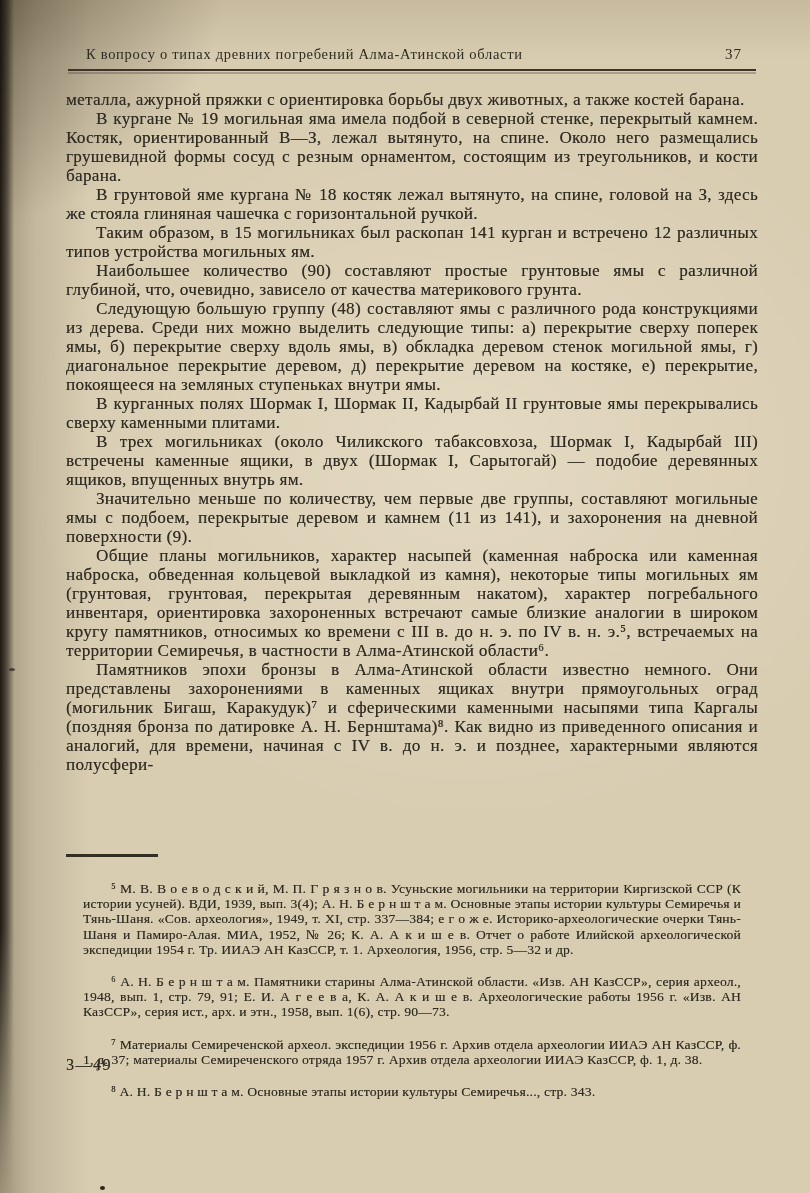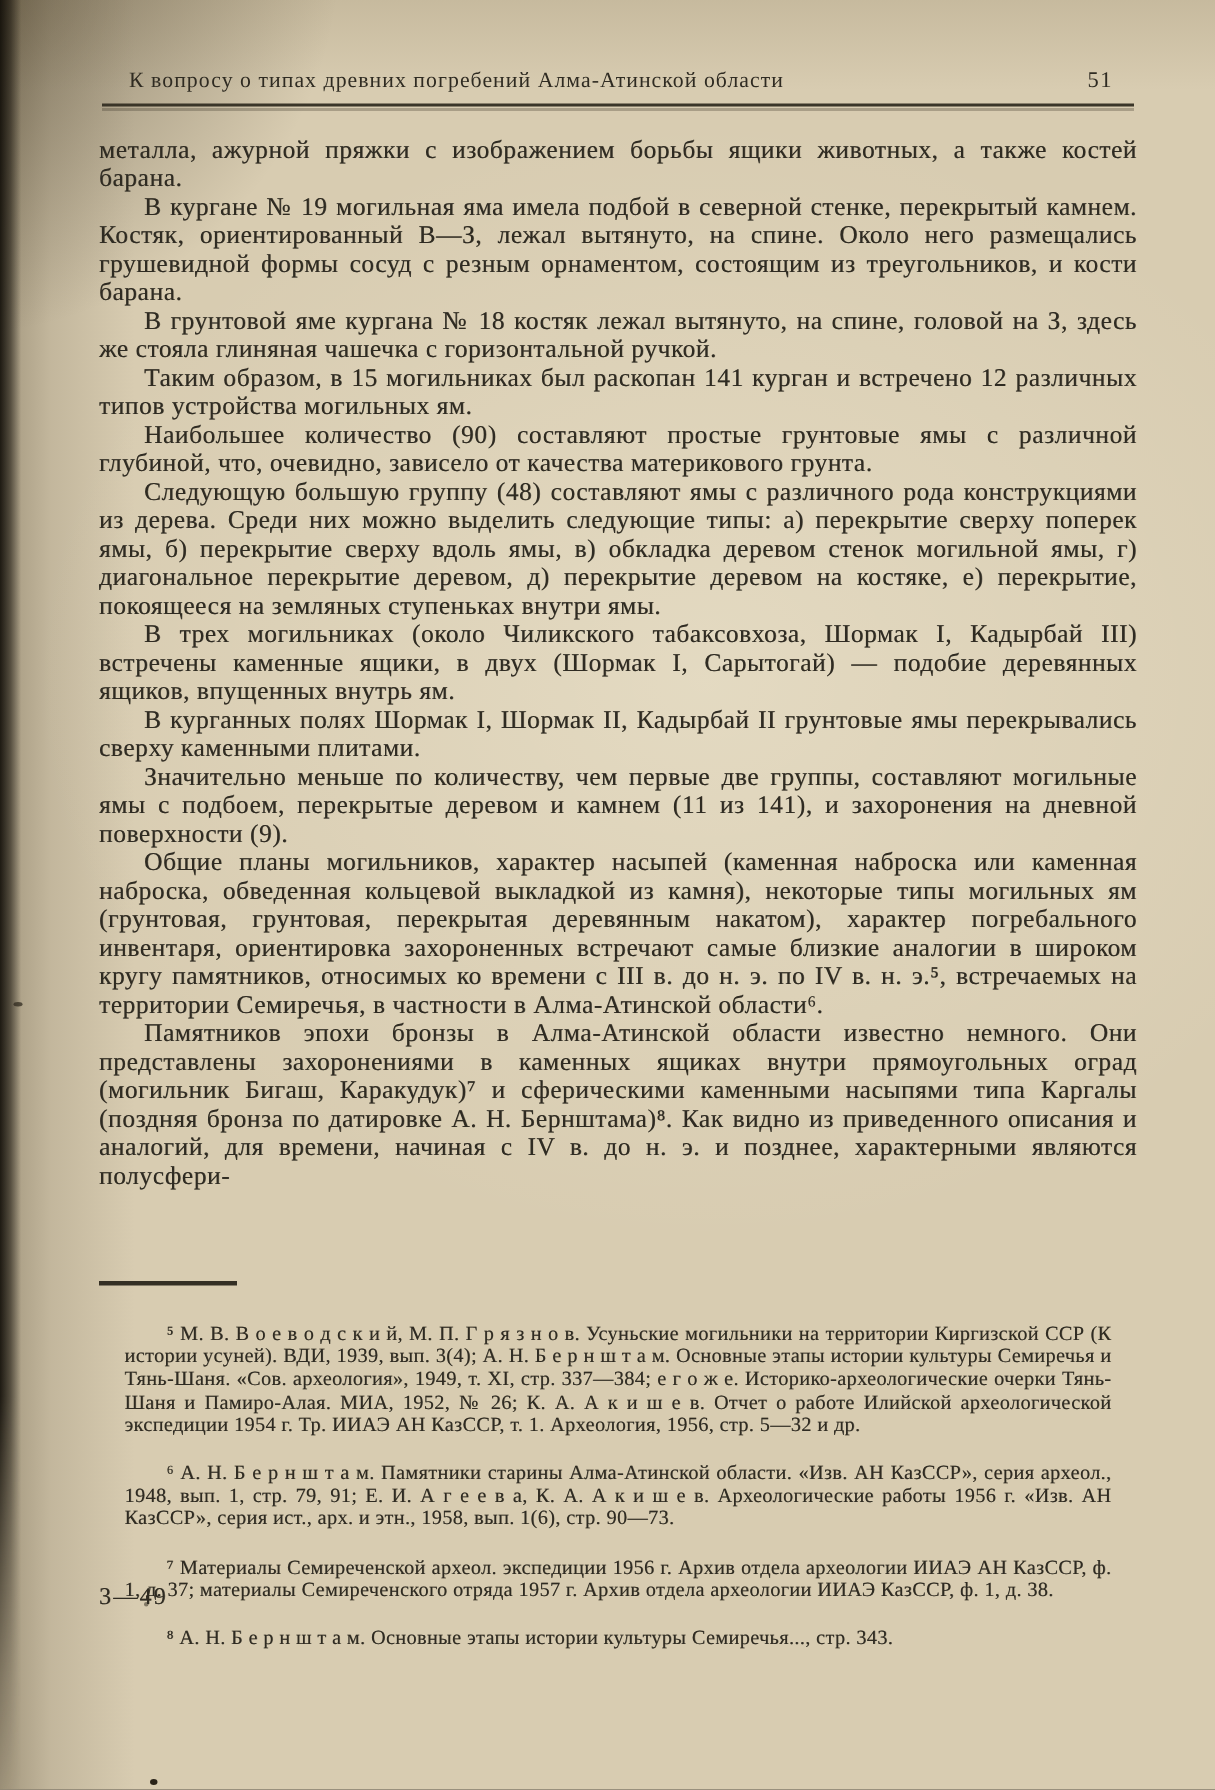--- a/index.html
+++ b/index.html
@@ -102,33 +102,33 @@
 
 <div class="page">
 
   <div class="edge-strip"></div>
   <div class="speck s1"></div>
   <div class="speck s2"></div>
   <div class="speck s3"></div>
 
   <div class="running-head">
     <span class="title">К вопросу о типах древних погребений Алма-Атинской области</span>
-    <span class="pagenum">51</span>
+    <span class="pagenum">37</span>
   </div>
   <div class="head-rule"></div>
 
   <div class="body-text">
-    <p class="para no-indent">металла, ажурной пряжки с изображением борьбы ящики животных, а также костей барана.</p>
+    <p class="para no-indent">металла, ажурной пряжки с ориентировка борьбы двух животных, а также костей барана.</p>
     <p class="para">В кургане № 19 могильная яма имела подбой в северной стенке, перекрытый камнем. Костяк, ориентированный В—З, лежал вытянуто, на спине. Около него размещались грушевидной формы сосуд с резным орнаментом, состоящим из треугольников, и кости барана.</p>
     <p class="para">В грунтовой яме кургана № 18 костяк лежал вытянуто, на спине, головой на З, здесь же стояла глиняная чашечка с горизонтальной ручкой.</p>
     <p class="para">Таким образом, в 15 могильниках был раскопан 141 курган и встречено 12 различных типов устройства могильных ям.</p>
     <p class="para">Наибольшее количество (90) составляют простые грунтовые ямы с различной глубиной, что, очевидно, зависело от качества материкового грунта.</p>
     <p class="para">Следующую большую группу (48) составляют ямы с различного рода конструкциями из дерева. Среди них можно выделить следующие типы: а) перекрытие сверху поперек ямы, б) перекрытие сверху вдоль ямы, в) обкладка деревом стенок могильной ямы, г) диагональное перекрытие деревом, д) перекрытие деревом на костяке, е) перекрытие, покоящееся на земляных ступеньках внутри ямы.</p>
+    <p class="para">В курганных полях Шормак I, Шормак II, Кадырбай II грунтовые ямы перекрывались сверху каменными плитами.</p>
     <p class="para">В трех могильниках (около Чиликского табаксовхоза, Шормак I, Кадырбай III) встречены каменные ящики, в двух (Шормак I, Сарытогай) — подобие деревянных ящиков, впущенных внутрь ям.</p>
-    <p class="para">В курганных полях Шормак I, Шормак II, Кадырбай II грунтовые ямы перекрывались сверху каменными плитами.</p>
     <p class="para">Значительно меньше по количеству, чем первые две группы, составляют могильные ямы с подбоем, перекрытые деревом и камнем (11 из 141), и захоронения на дневной поверхности (9).</p>
     <p class="para">Общие планы могильников, характер насыпей (каменная наброска или каменная наброска, обведенная кольцевой выкладкой из камня), некоторые типы могильных ям (грунтовая, грунтовая, перекрытая деревянным накатом), характер погребального инвентаря, ориентировка захороненных встречают самые близкие аналогии в широком кругу памятников, относимых ко времени с III в. до н. э. по IV в. н. э.⁵, встречаемых на территории Семиречья, в частности в Алма-Атинской области⁶.</p>
     <p class="para">Памятников эпохи бронзы в Алма-Атинской области известно немного. Они представлены захоронениями в каменных ящиках внутри прямоугольных оград (могильник Бигаш, Каракудук)⁷ и сферическими каменными насыпями типа Каргалы (поздняя бронза по датировке А. Н. Бернштама)⁸. Как видно из приведенного описания и аналогий, для времени, начиная с IV в. до н. э. и позднее, характерными являются полусфери-</p>
   </div>
 
   <div class="fn-rule"></div>
 
   <div class="footnotes">
     <p class="fn">⁵ М. В. В о е в о д с к и й, М. П. Г р я з н о в. Усуньские могильники на территории Киргизской ССР (К истории усуней). ВДИ, 1939, вып. 3(4); А. Н. Б е р н ш т а м. Основные этапы истории культуры Семиречья и Тянь-Шаня. «Сов. археология», 1949, т. XI, стр. 337—384; е г о  ж е. Историко-археологические очерки Тянь-Шаня и Памиро-Алая. МИА, 1952, № 26; К. А. А к и ш е в. Отчет о работе Илийской археологической экспедиции 1954 г. Тр. ИИАЭ АН КазССР, т. 1. Археология, 1956, стр. 5—32 и др.</p>
     <p class="fn">⁶ А. Н. Б е р н ш т а м. Памятники старины Алма-Атинской области. «Изв. АН КазССР», серия археол., 1948, вып. 1, стр. 79, 91; Е. И. А г е е в а, К. А. А к и ш е в. Археологические работы 1956 г. «Изв. АН КазССР», серия ист., арх. и этн., 1958, вып. 1(6), стр. 90—73.</p>

